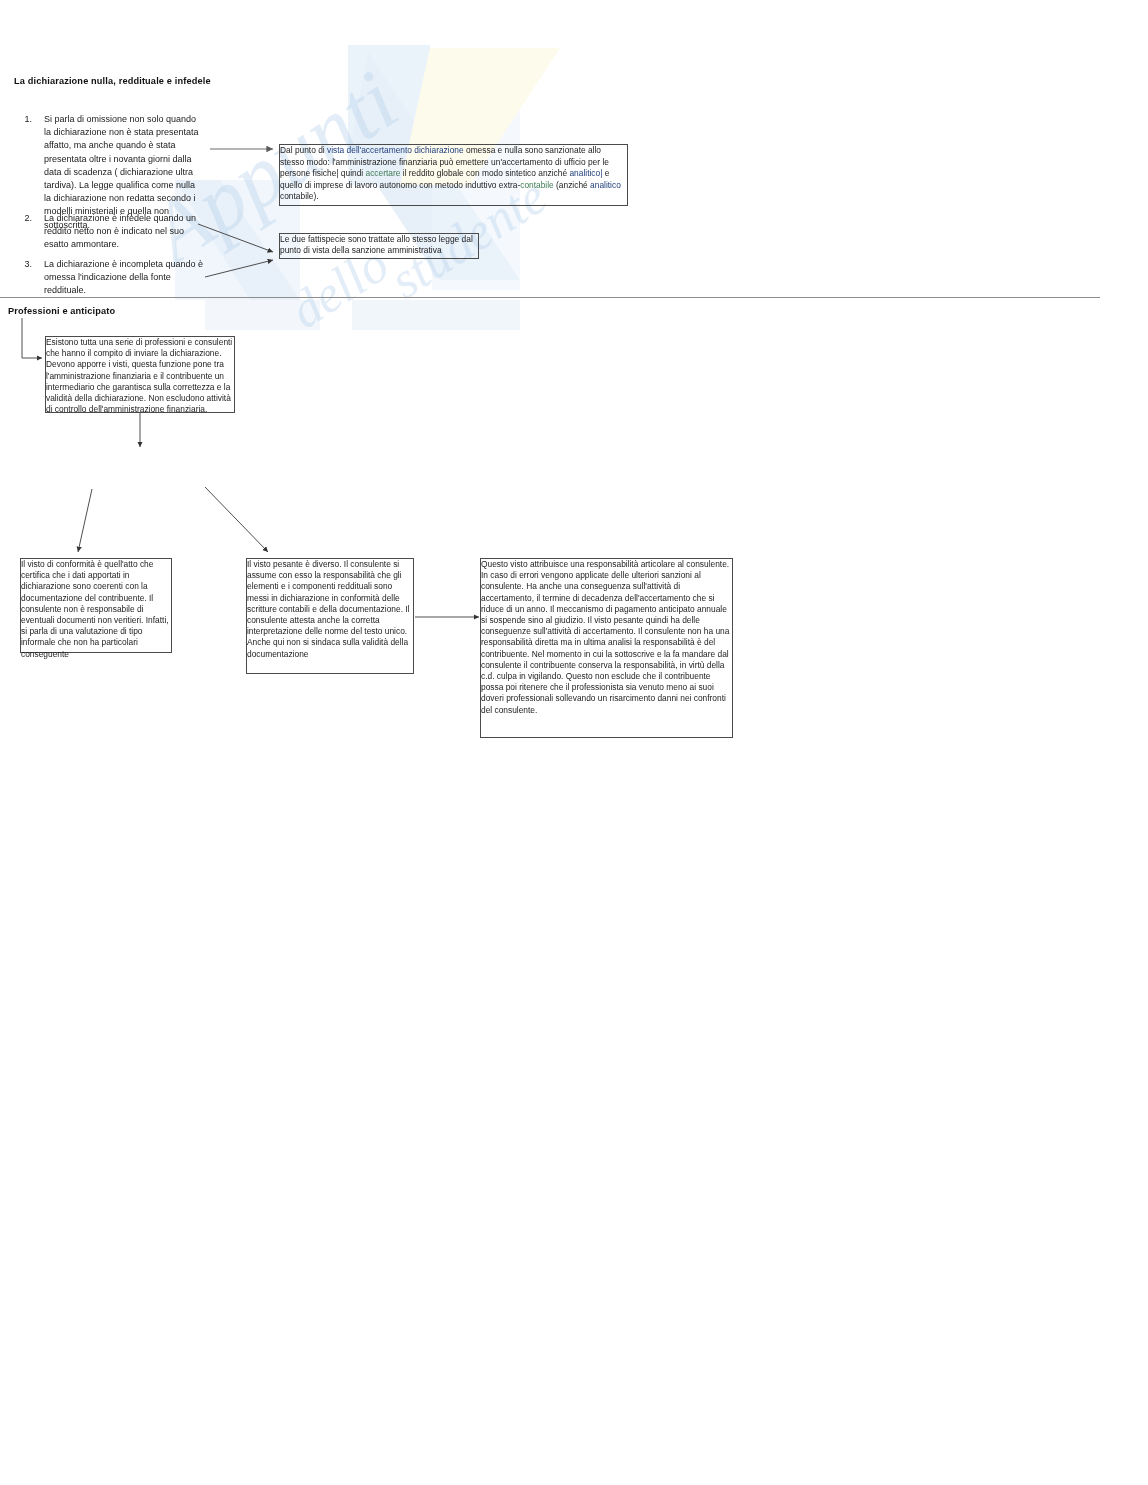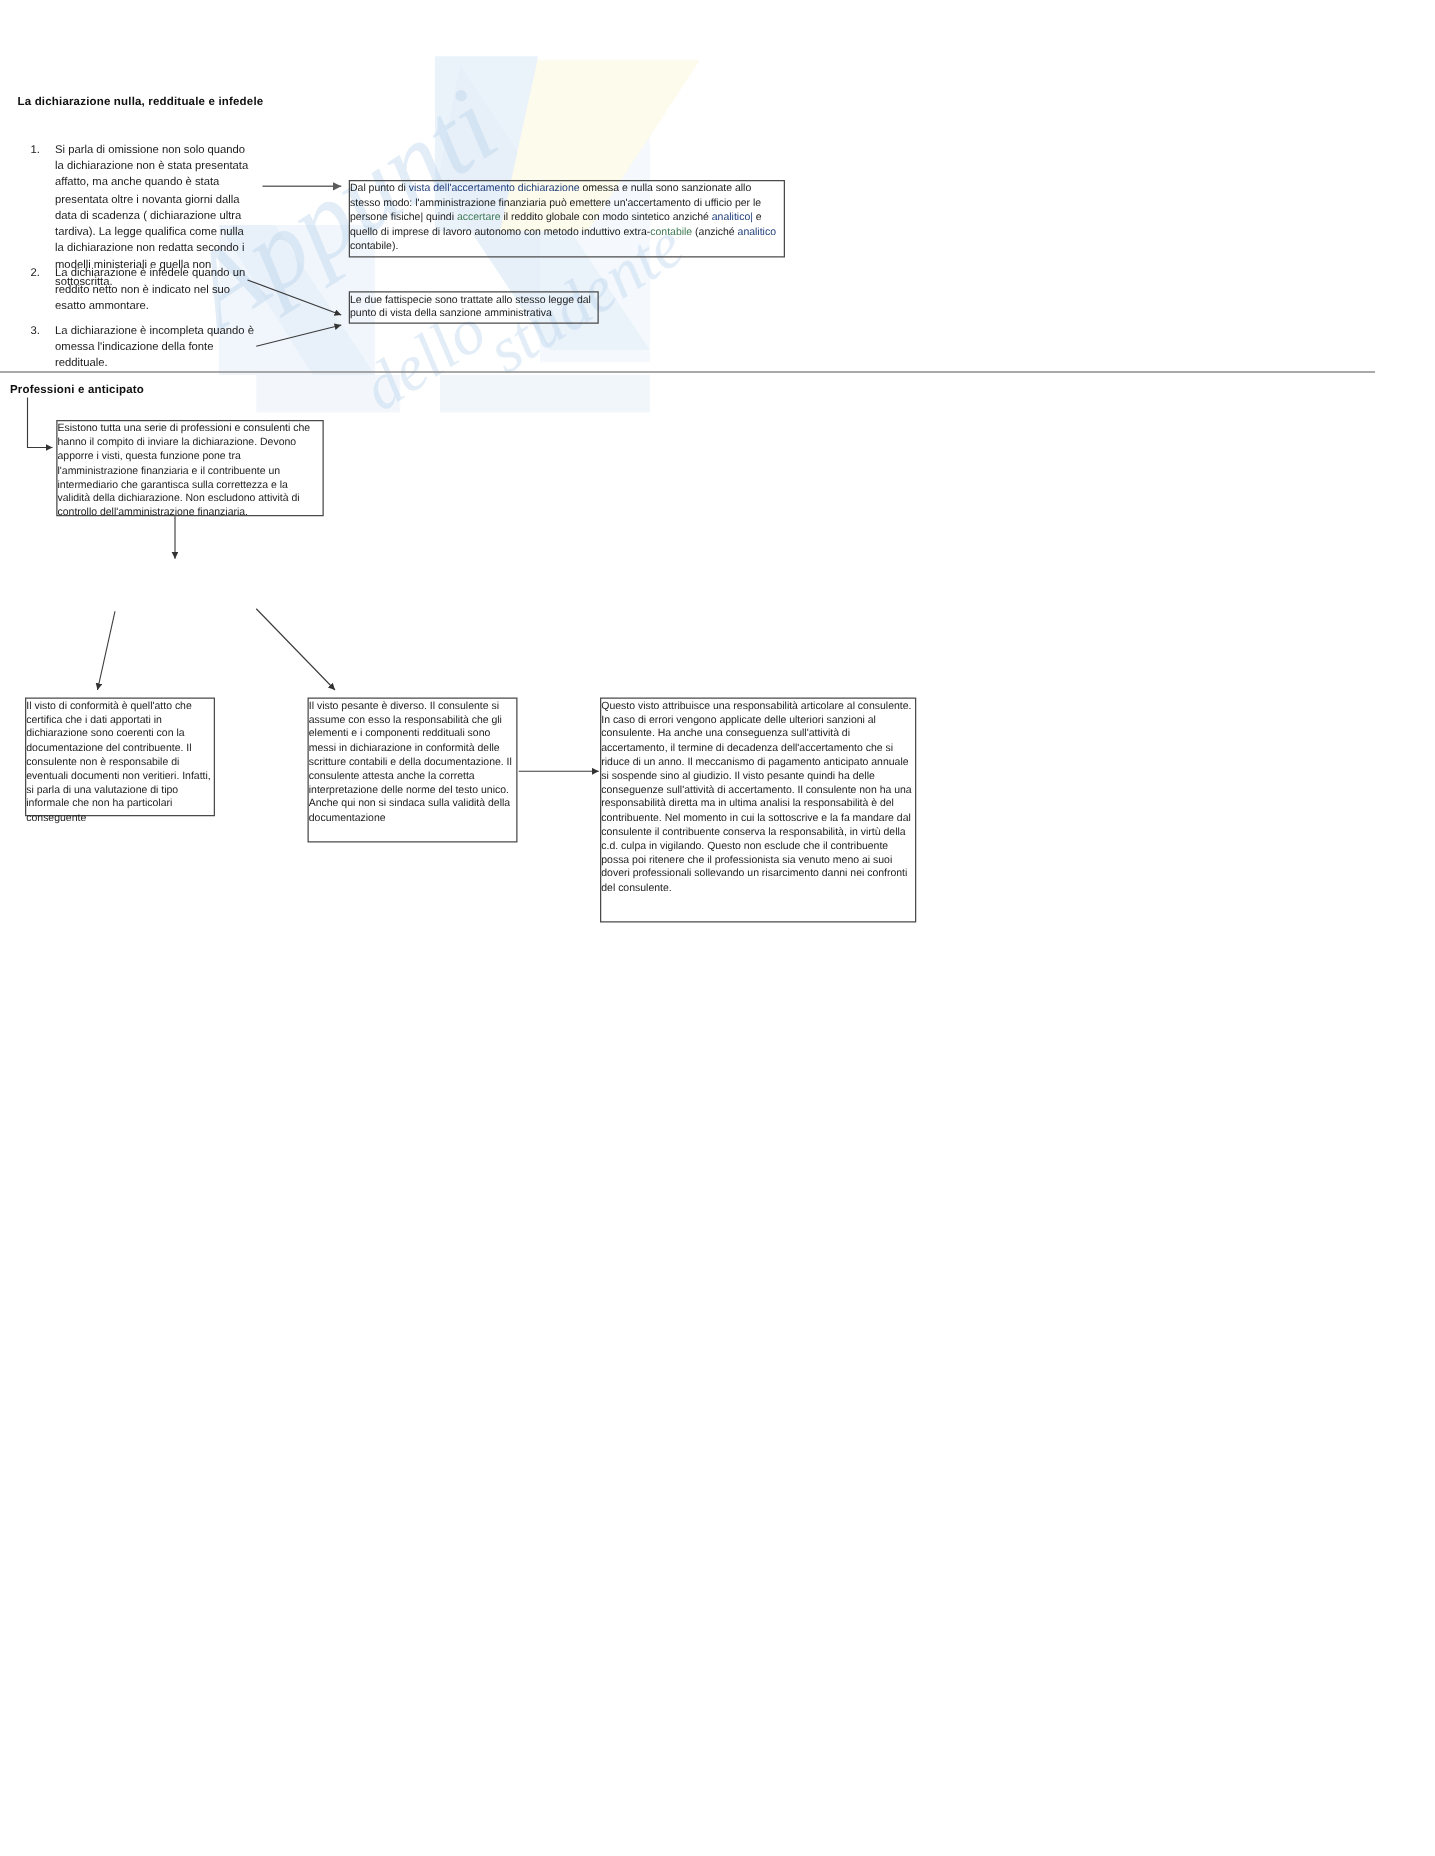--- a/index.html
+++ b/index.html
@@ -190,21 +190,21 @@
   <div class="box" style="left:279px; top:120px; width:349px; height:62px;margin-top:24px;">
     <p class="tbox-text" id="seg-accertamento"><span>Dal punto di </span><span class="hl-blue">vista dell'accertamento dichiarazione</span><span> omessa e nulla sono sanzionate allo stesso modo: l'amministrazione finanziaria può emettere un'accertamento di ufficio per le persone fisiche| quindi </span><span class="hl-green">accertare</span><span> il reddito globale con modo sintetico anziché </span><span class="hl-blue">analitico|</span><span> e quello di imprese di lavoro autonomo con metodo induttivo extra-</span><span class="hl-green">contabile</span><span> (anziché </span><span class="hl-blue">analitico</span><span> contabile).</span></p>
   </div>
 
   <div class="box" style="left:279px; top:233px; width:200px; height:26px;">
     <p class="tbox-text tight">Le due fattispecie sono trattate allo stesso legge dal punto di vista della sanzione amministrativa</p>
   </div>
 
   <div class="heading" style="left:8px; top:306px;">Professioni e anticipato</div>
 
-  <div class="box" style="left:45px; top:336px; width:214px; height:77px;">
+  <div class="box" style="left:45px; top:336px; width:190px; height:77px;">
     <p class="tbox-text tight">Esistono tutta una serie di professioni e consulenti che hanno il compito di inviare la dichiarazione. Devono apporre i visti, questa funzione pone tra l'amministrazione finanziaria e il contribuente un intermediario che garantisca sulla correttezza e la validità della dichiarazione. Non escludono attività di controllo dell'amministrazione finanziaria.</p>
   </div>
 
 
   <div class="box" style="left:20px; top:558px; width:152px; height:95px;">
     <p class="tbox-text tight">Il visto di conformità è quell'atto che certifica che i dati apportati in dichiarazione sono coerenti con la documentazione del contribuente. Il consulente non è responsabile di eventuali documenti non veritieri. Infatti, si parla di una valutazione di tipo informale che non ha particolari conseguente</p>
   </div>
 
   <div class="box" style="left:246px; top:558px; width:168px; height:116px;">
     <p class="tbox-text tight">Il visto pesante è diverso. Il consulente si assume con esso la responsabilità che gli elementi e i componenti reddituali sono messi in dichiarazione in conformità delle scritture contabili e della documentazione. Il consulente attesta anche la corretta interpretazione delle norme del testo unico. Anche qui non si sindaca sulla validità della documentazione</p>

